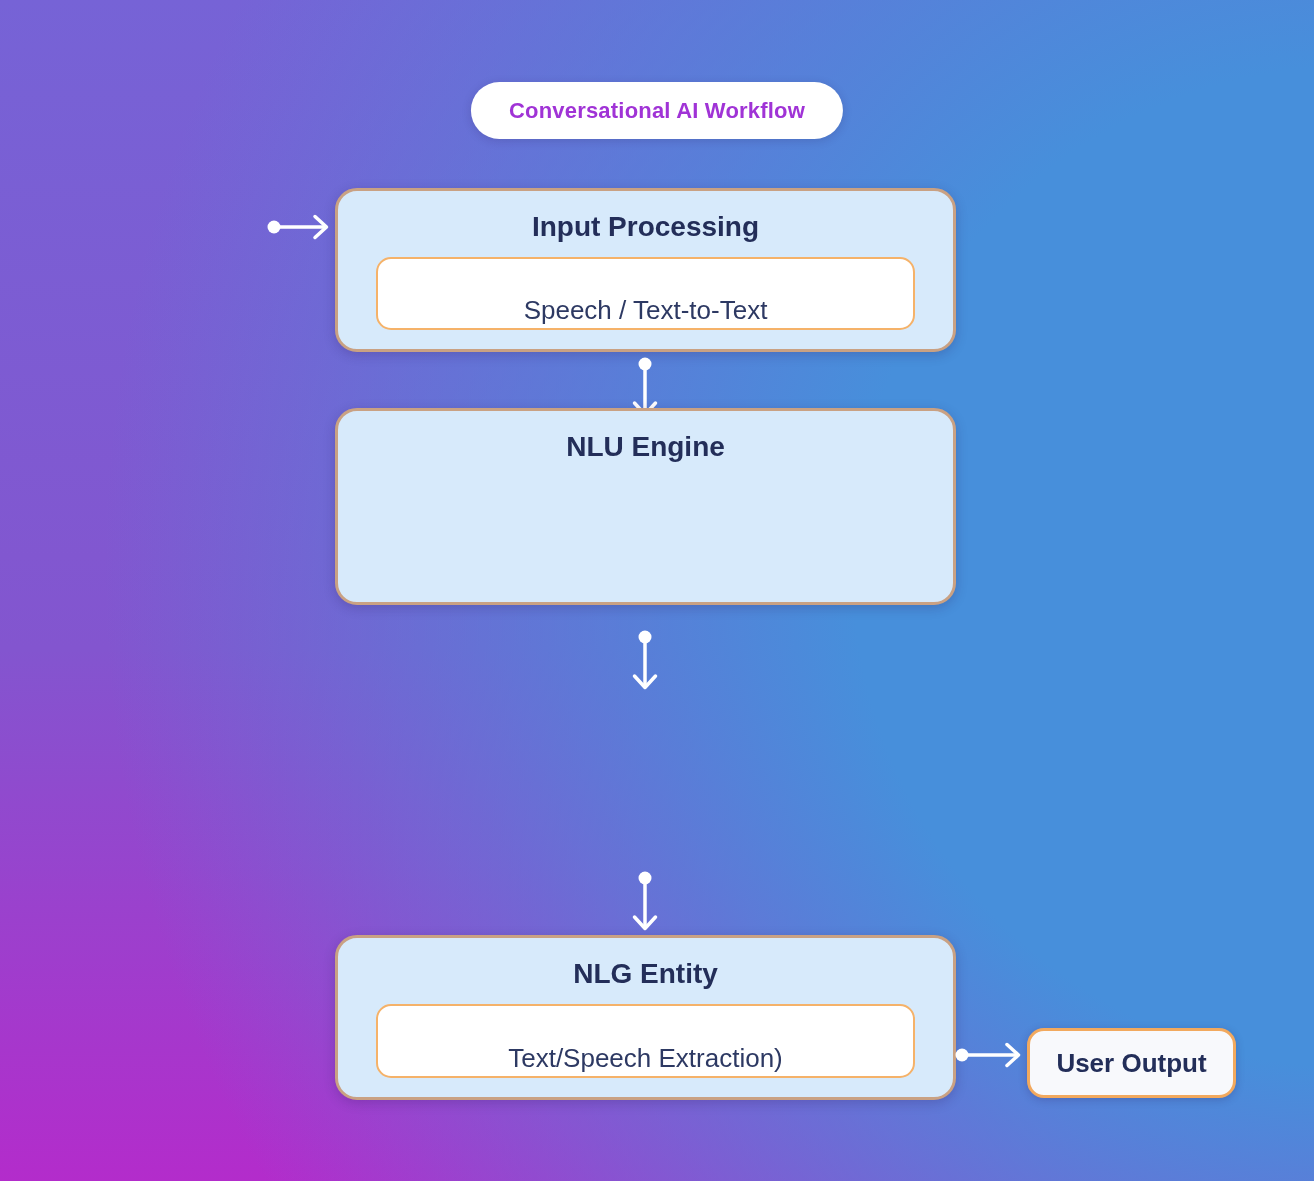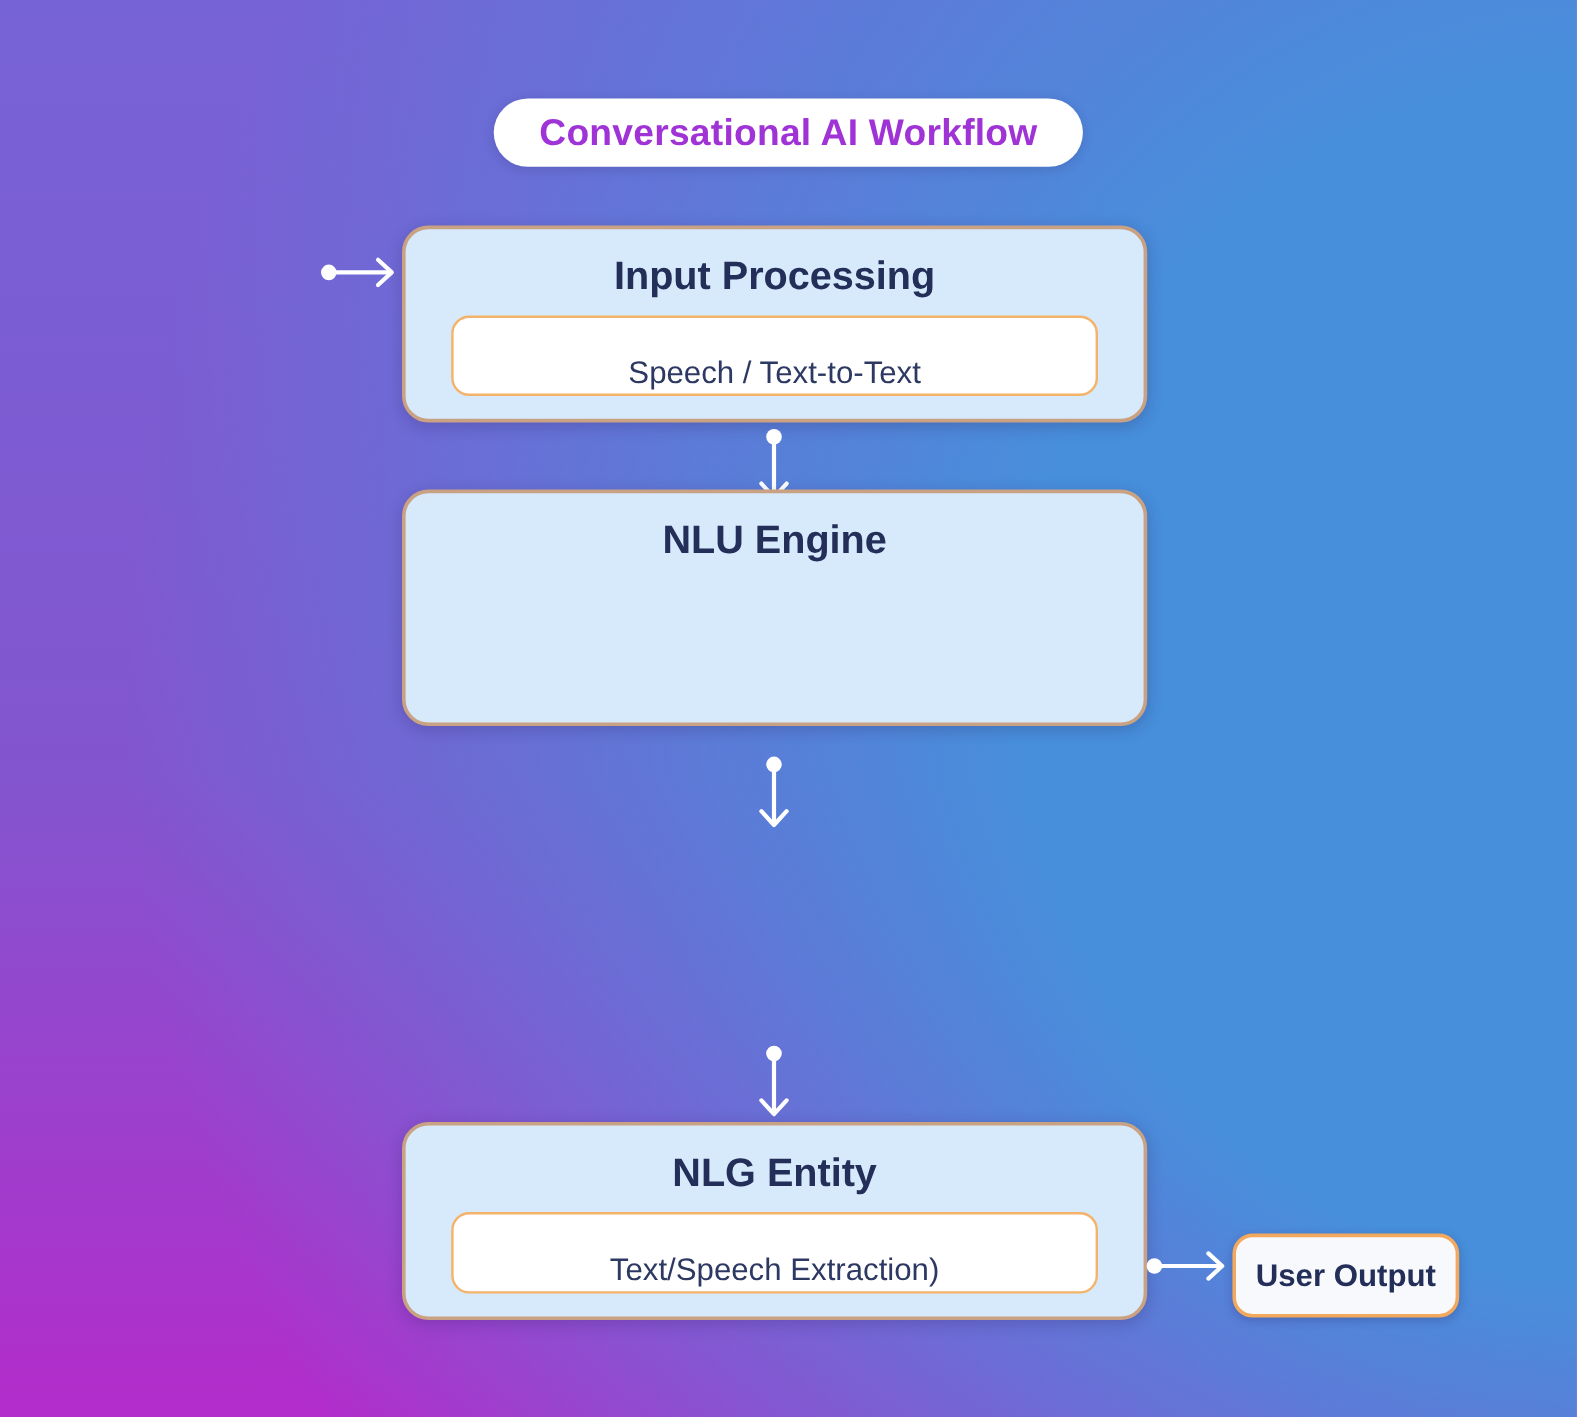--- a/index.html
+++ b/index.html
@@ -14,55 +14,55 @@
     background:
       radial-gradient(circle 1250px at 103% 48%, var(--bg-blue,#478fdb) 0%, var(--bg-blue,#478fdb) 40%, rgba(71,143,219,0) 100%),
       linear-gradient(180deg, var(--bg-purple,#7663d6) 0%, #8355cf 55%, var(--bg-magenta,#b32ccb) 100%);
   }
   .title-pill{
     position:absolute;top:82px;left:50%;transform:translateX(-50%);
     background:var(--pill-bg,#fff);
     height:57px;border-radius:29px;
     display:flex;align-items:center;justify-content:center;
     padding:0 38px;
-    font-size:31px;font-weight:bold;letter-spacing:.2px;
+    font-size:22px;font-weight:bold;letter-spacing:.2px;
     color:var(--accent-purple,#a033d6);
     box-shadow:0 2px 10px rgba(40,20,80,.18);
     white-space:nowrap;
   }
   .side-node{
     position:absolute;
     background:var(--node-fill,#f8f9fc);
     border:3px solid var(--node-border,#f2a95e);
     border-radius:17px;
     box-sizing:border-box;
     display:flex;align-items:center;justify-content:center;
     font-size:26px;font-weight:bold;
     color:var(--text-navy,#232e59);
     box-shadow:0 2px 8px rgba(40,20,80,.22);
     white-space:nowrap;
   }
   #node-user-input{left:82px;top:189px;width:182px;height:71px;}
-  #node-user-output{left:1027px;top:1028px;width:189px;height:70px;}
+  #node-user-output{left:1027px;top:1028px;width:209px;height:70px;}
   .step{
     position:absolute;left:335px;width:621px;
     background:var(--step-fill,#d7eafb);
     border:3px solid var(--step-border,#c9a183);
     border-radius:22px;
     box-sizing:border-box;
     display:flex;flex-direction:column;align-items:center;
     padding:12px 38px 19px;
     box-shadow:0 3px 12px rgba(40,20,80,.22);
   }
   #step-input-processing{top:188px;height:164px;}
   #step-nlu-engine{top:408px;height:197px;}
   #step-dialogue-manager{top:700px;height:167px;}
   #step-nlg-engine{top:935px;height:165px;}
   .step-heading{
-    font-size:33px;font-weight:bold;
+    font-size:28px;font-weight:bold;
     color:var(--text-navy,#232e59);
     margin:8px 0 14px;
     white-space:nowrap;
     text-align:center;
   }
   .step-detail{
     width:100%;flex:1;
     background:#ffffff;
     border:2.5px solid var(--inner-border,#f5b269);
     border-radius:15px;

